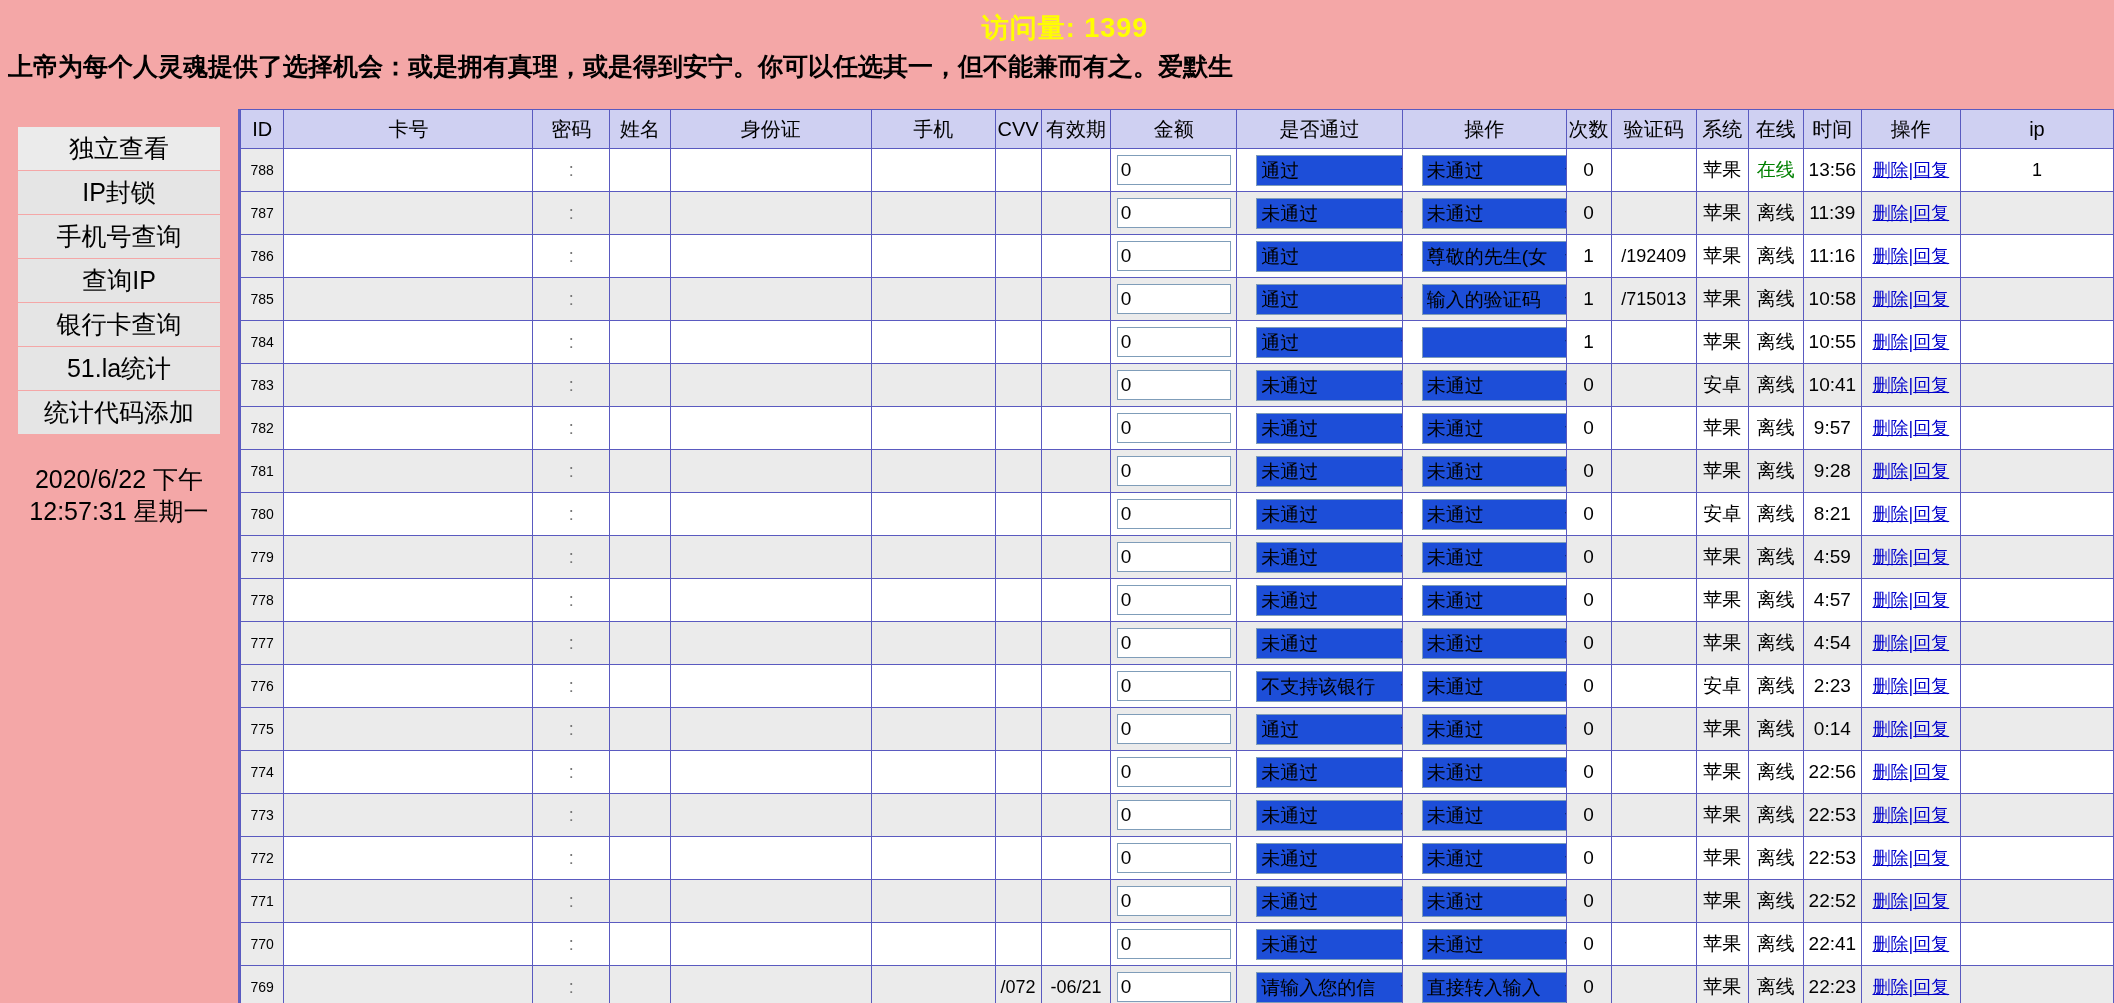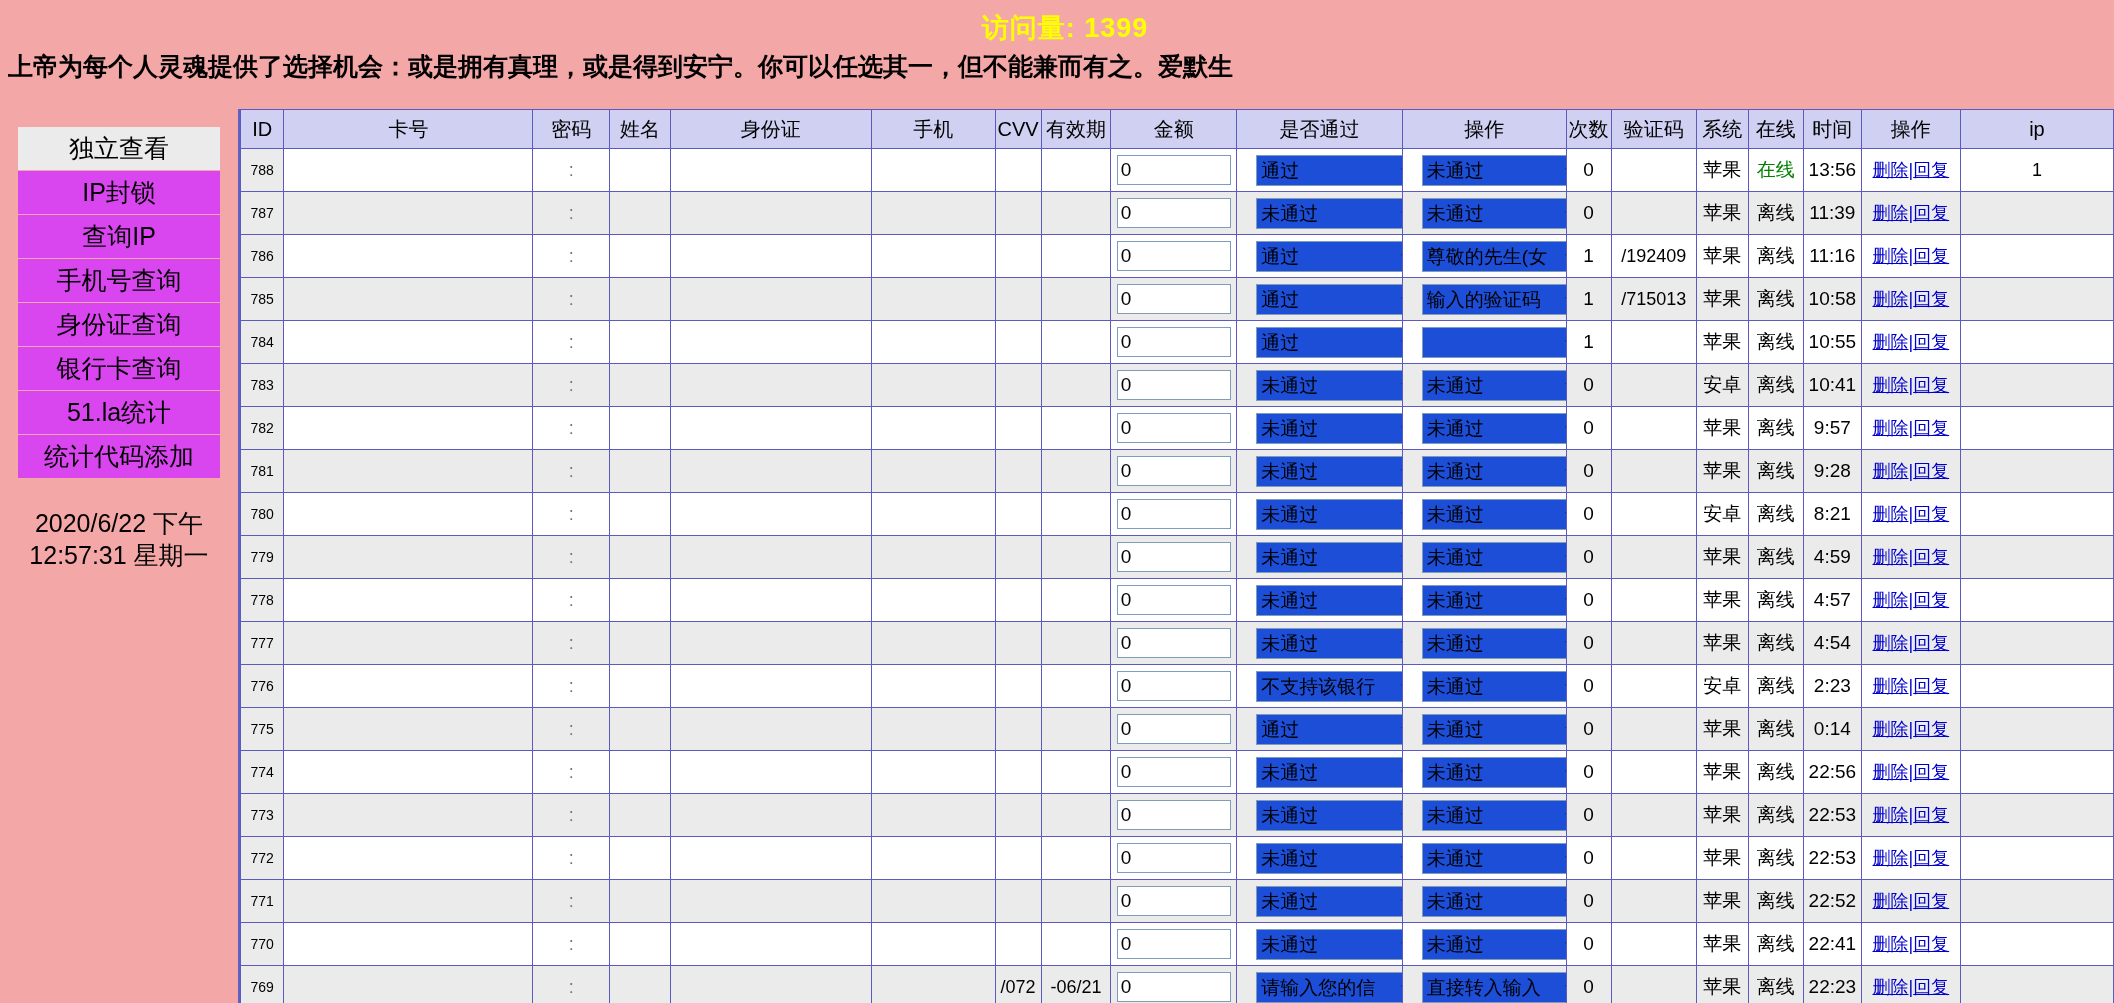--- a/index.html
+++ b/index.html
@@ -52,21 +52,21 @@
     background: #f4a7a7;
     padding: 18px;
   }
   .side-item {
     height: 43px;
     line-height: 43px;
     text-align: center;
     font-size: 25px;
     color: #000;
     border-bottom: 1px solid #f4a7a7;
-    background: #d946ef;
+    background: #e5e5e5;
     white-space: nowrap;
     overflow: hidden;
   }
   .side-item.first {
     background: #ebebeb;
     font-weight: normal;
   }
   .clock {
     margin-top: 28px;
     text-align: center;
@@ -169,23 +169,22 @@
   <div class="banner">
     <div class="visit-count">访问量: 1399</div>
     <div class="quote">上帝为每个人灵魂提供了选择机会：或是拥有真理，或是得到安宁。你可以任选其一，但不能兼而有之。爱默生</div>
   </div>
 
   <div class="body-wrap">
 
     <div class="sidebar">
       <div class="side-item first">独立查看</div>
       <div class="side-item">IP封锁</div>
+      <div class="side-item">手机号查询</div>
       <div class="side-item">查询IP</div>
-      <div class="side-item">手机号查询</div>
-      <div class="side-item">身份证查询</div>
       <div class="side-item">银行卡查询</div>
       <div class="side-item">51.la统计</div>
       <div class="side-item">统计代码添加</div>
       <div class="clock">
         <div>2020/6/22 下午</div>
         <div>12:57:31 星期一</div>
       </div>
     </div>
 
     <div class="table-area">

